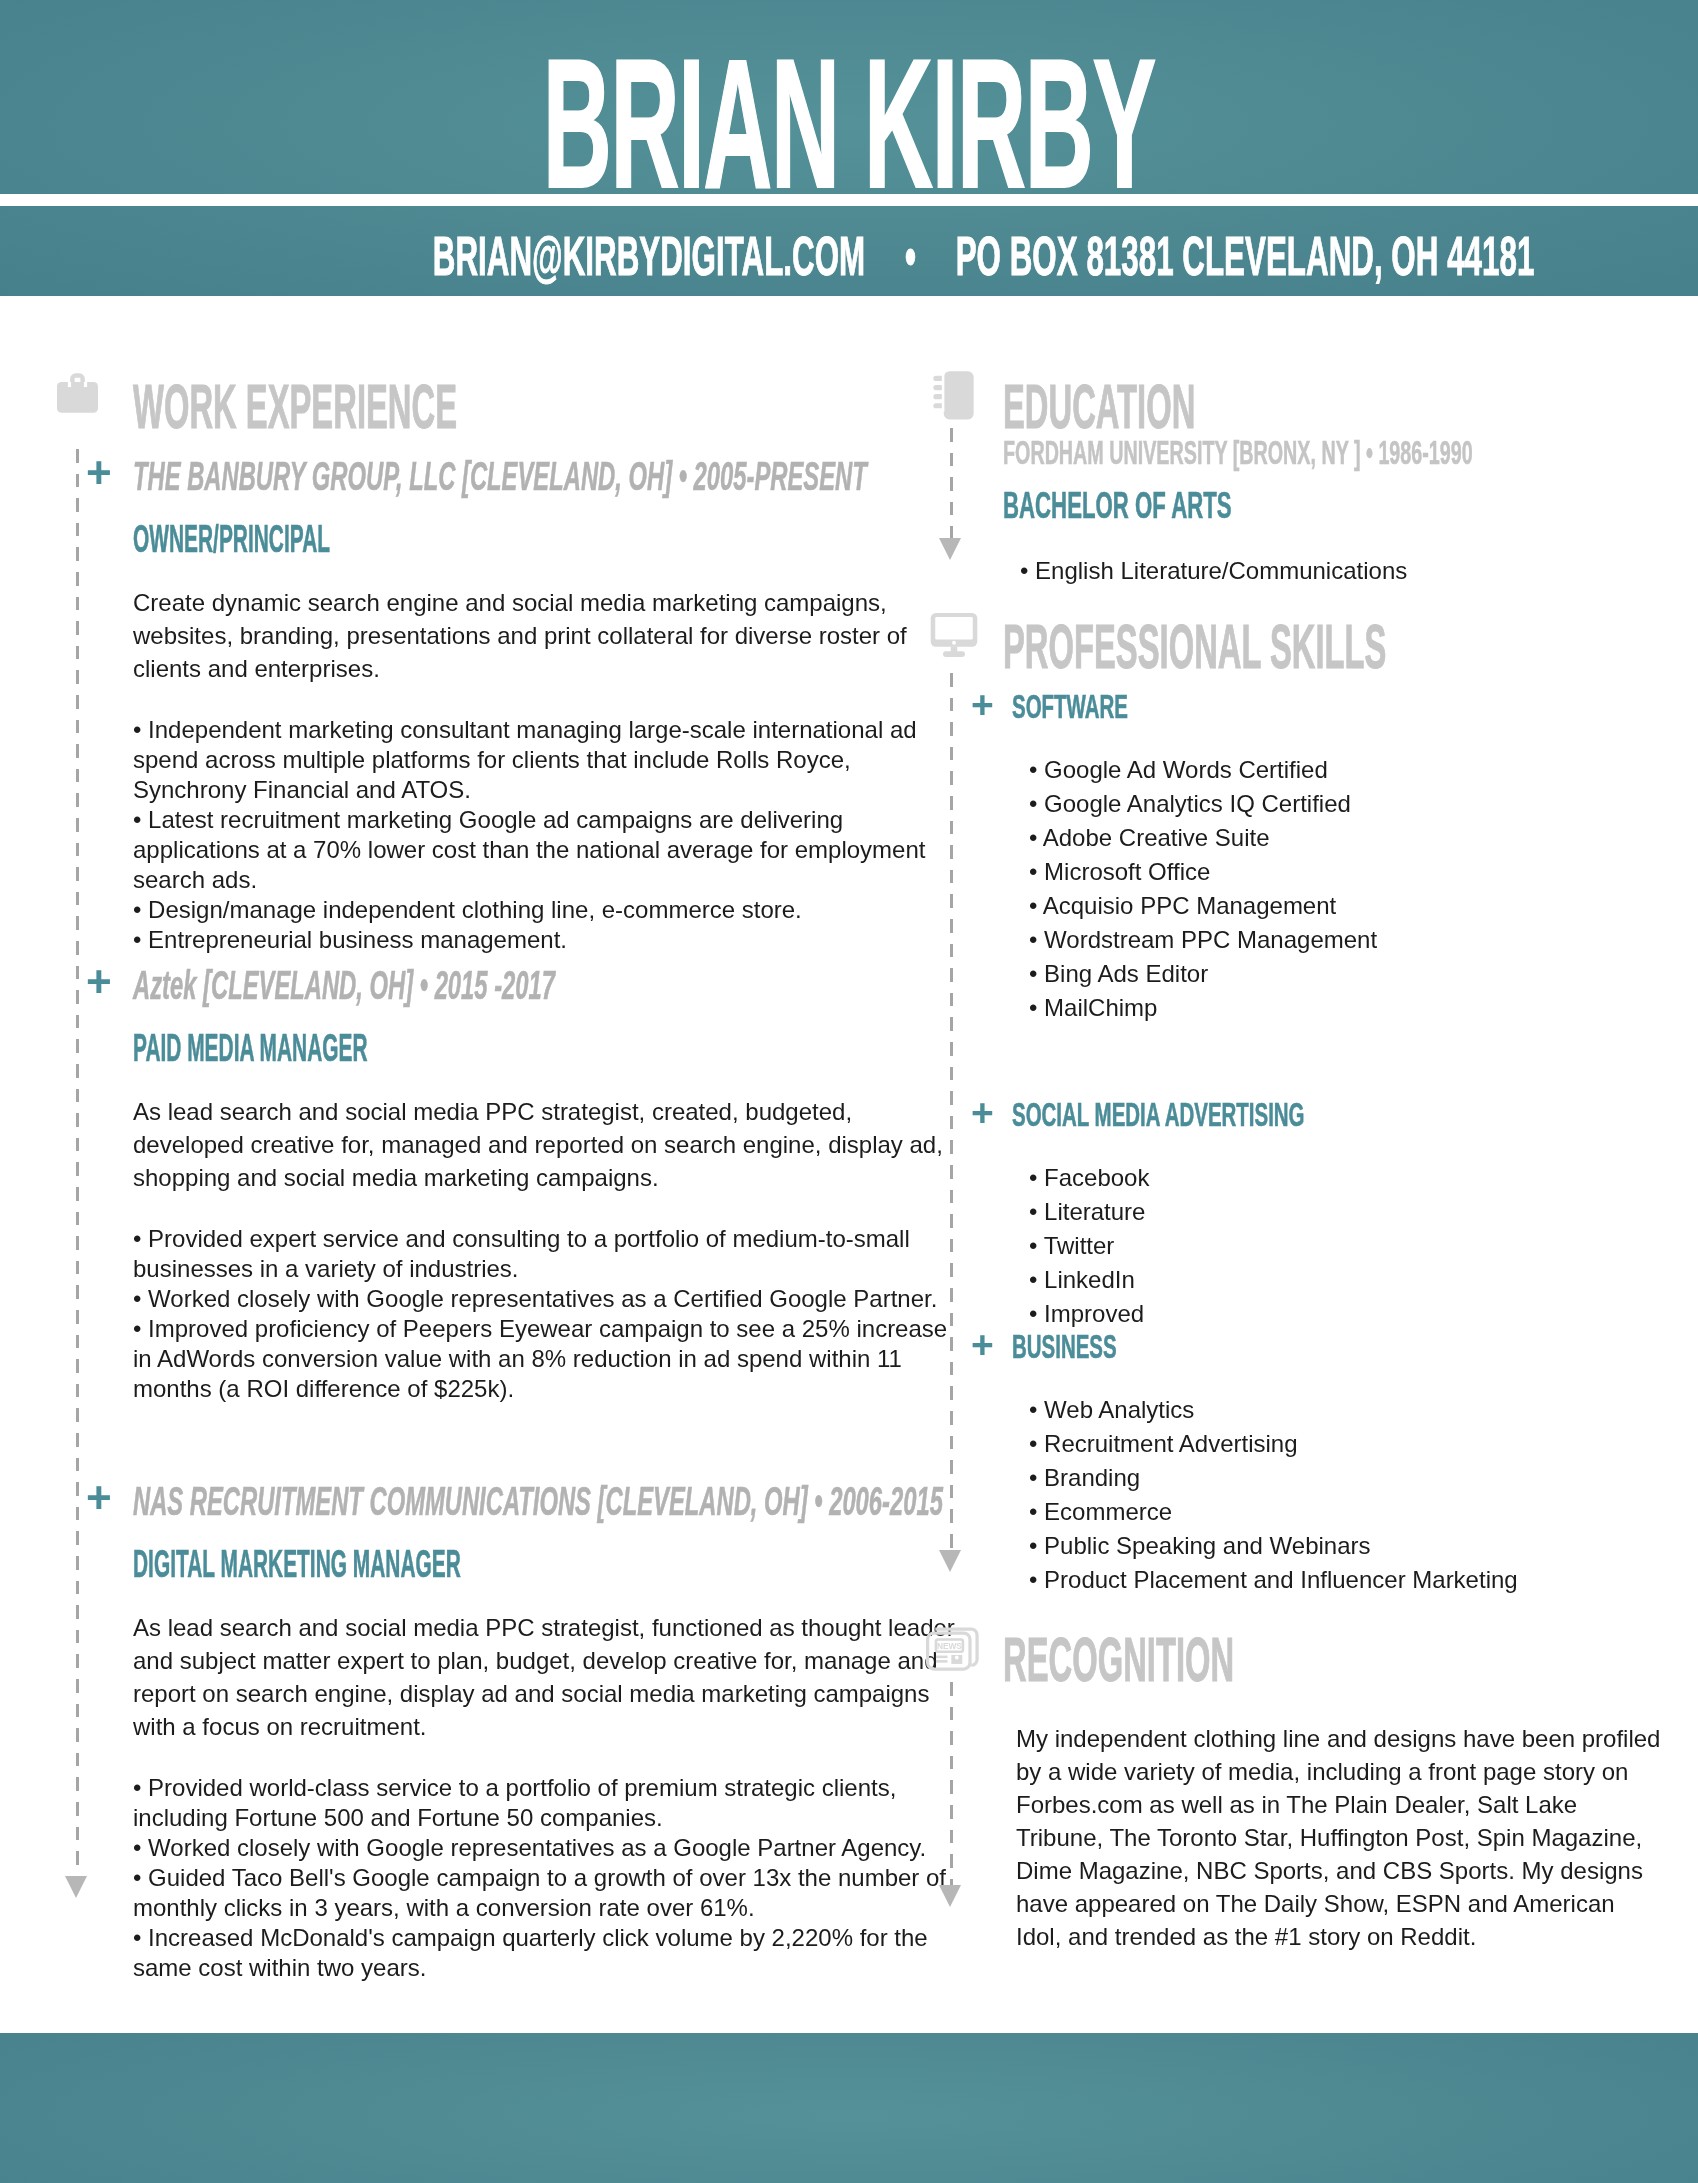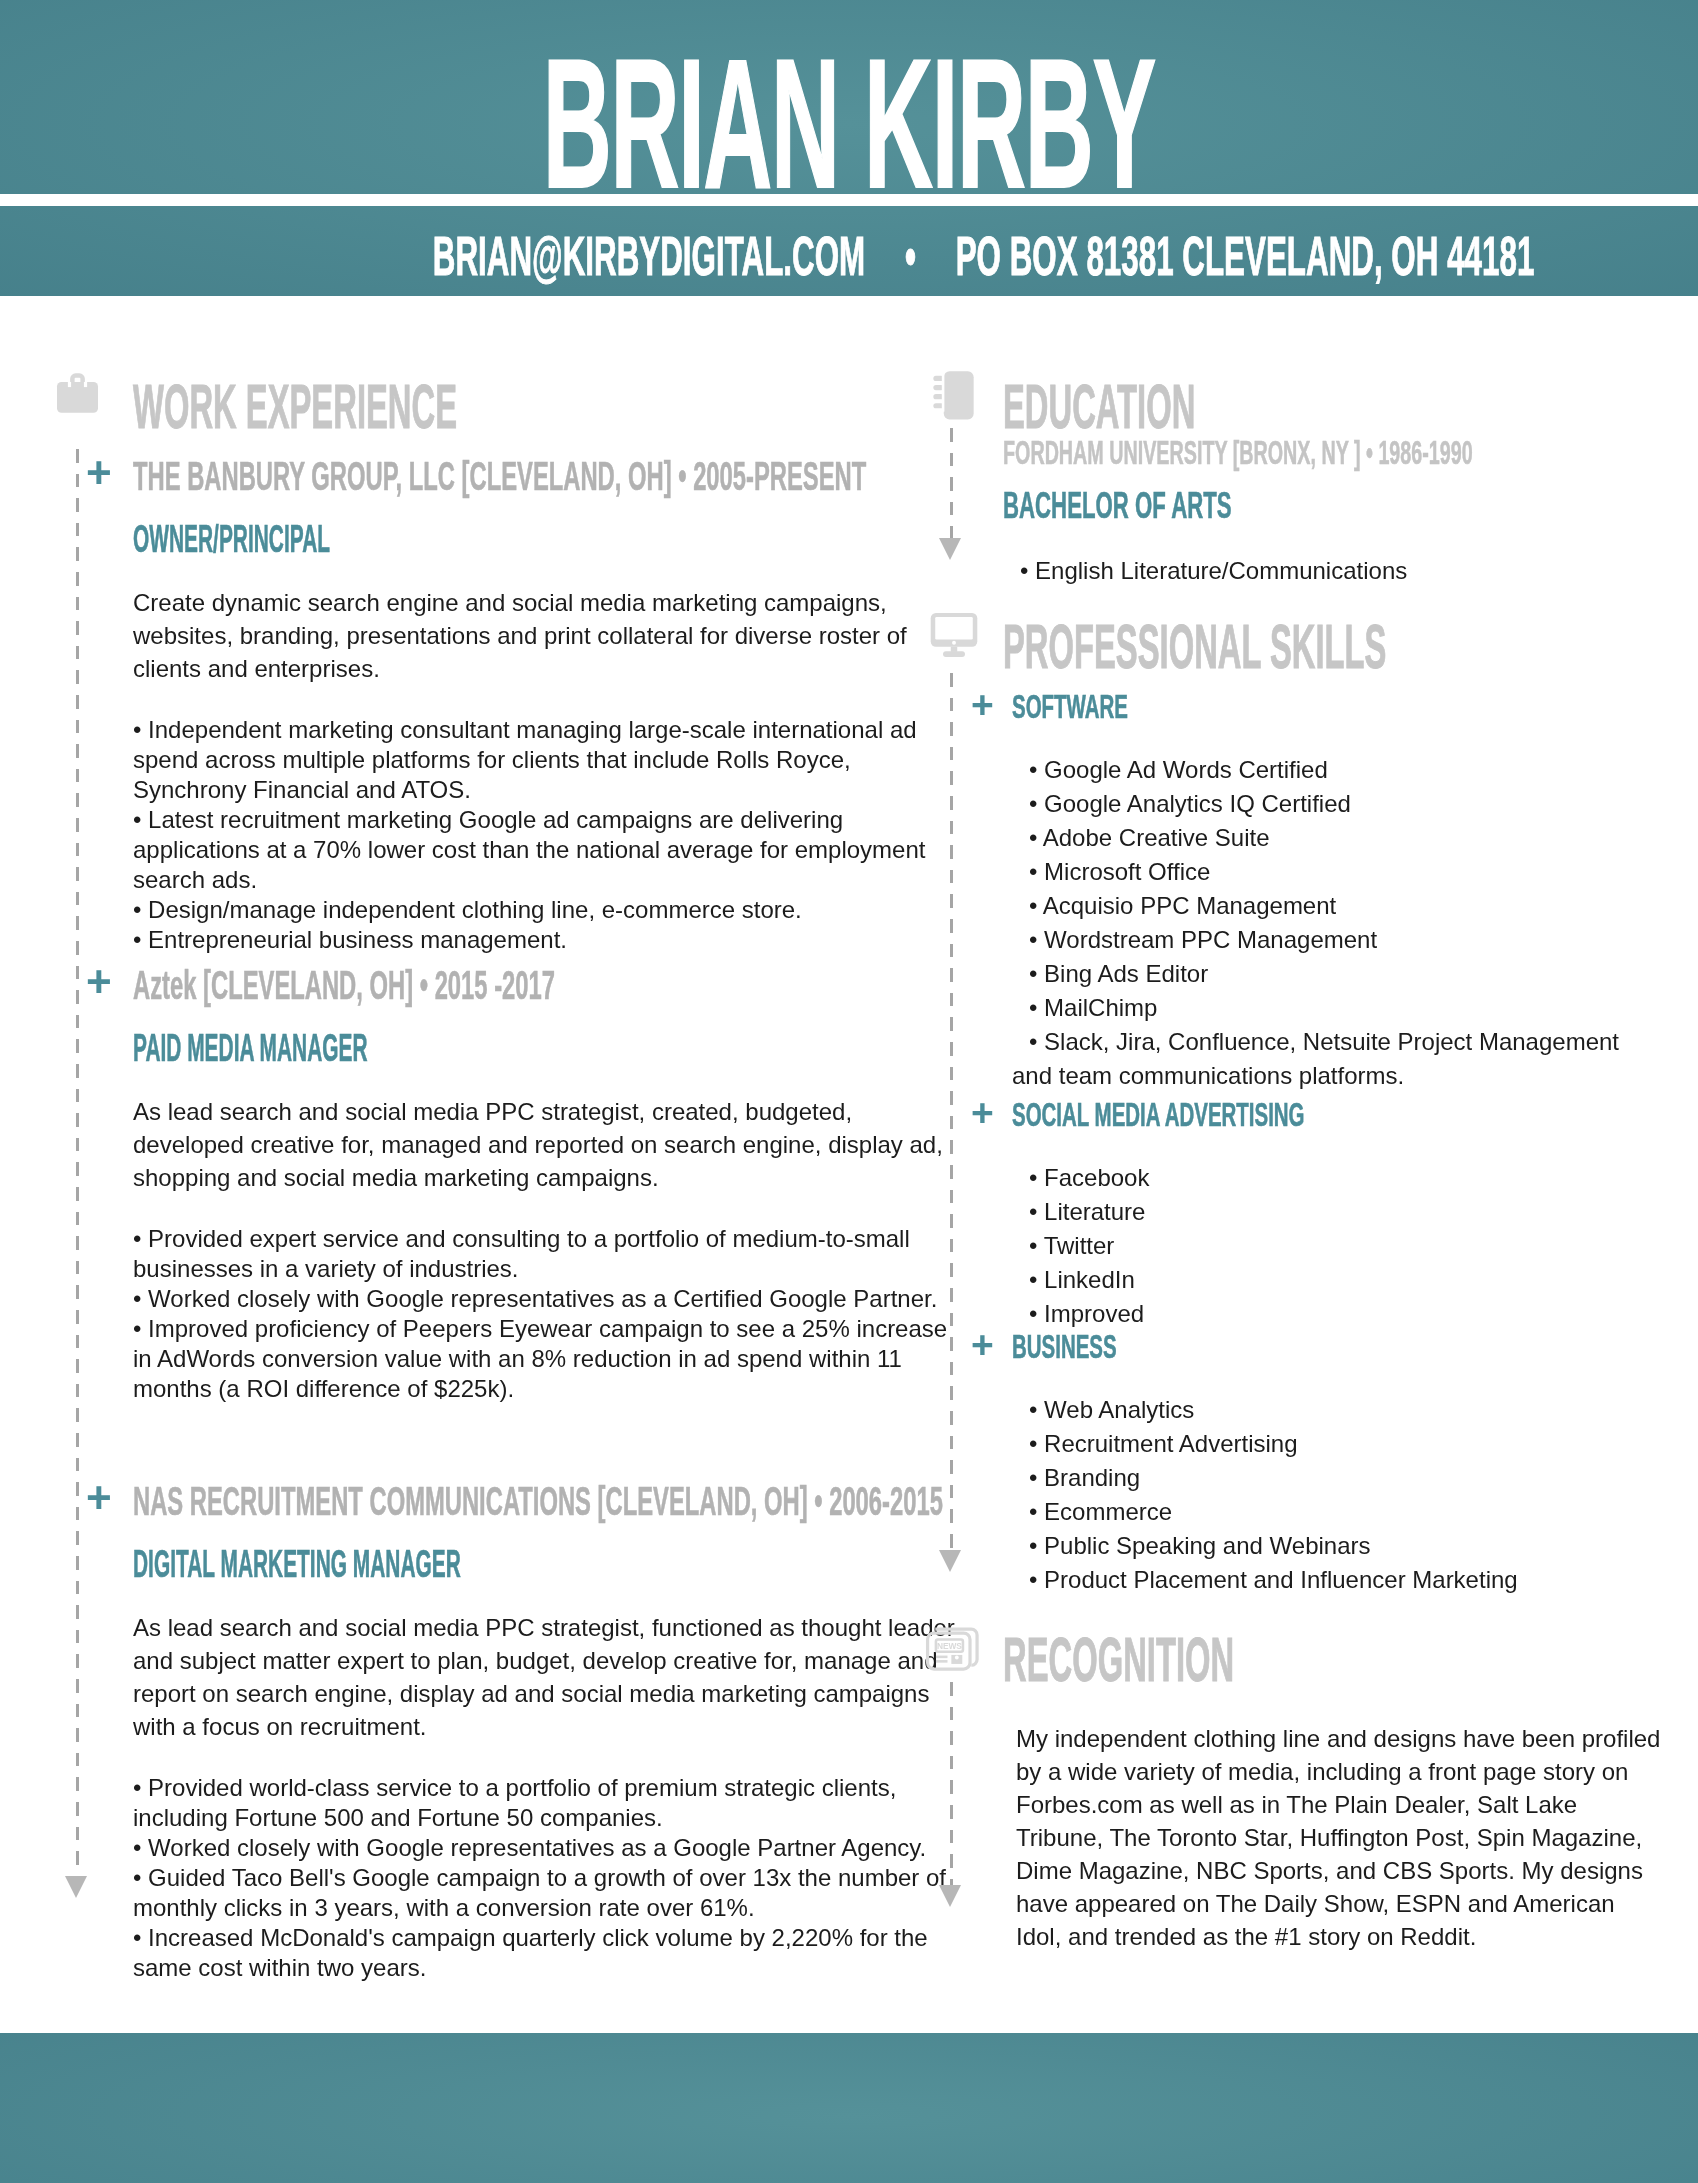--- a/index.html
+++ b/index.html
@@ -31,21 +31,21 @@
   
   .dash-v{position:absolute;width:2.6px;
       background:repeating-linear-gradient(180deg,#a5a5a5 0 13.6px,rgba(0,0,0,0) 13.6px 24.6px);}
   .tri{position:absolute;width:0;height:0;border-left:11.6px solid transparent;
       border-right:11.6px solid transparent;border-top:22px solid #b7b7b7;}
   
   .job{position:absolute;left:133px;width:823px;}
   .jobrow{position:relative;}
   .plus{position:absolute;color:#4b8c99;font-weight:bold;}
   .job .plus{left:-47px;top:-5.2px;font-size:44px;line-height:44px;}
-  .company{margin:0 0 13px 0;line-height:41px;}
+  .company{margin:0 0 13px 0;line-height:41px;font-style:italic;}
   .company .cx{font-size:41px;color:#b2b2b2;transform:scaleX(0.58);-webkit-text-stroke:0.6px #b2b2b2;}
   .role{margin:0 0 18px 0;line-height:38px;}
   .role .cx{font-size:38px;color:#4b8c99;transform:scaleX(0.55);-webkit-text-stroke:0.6px #4b8c99;}
   .summary{font-size:24px;line-height:33px;margin:0 0 30px 0;}
   .bullets p{font-size:24px;line-height:30px;margin:0;}
   
   .edu-block{position:absolute;left:1003px;top:435px;width:653px;}
   .school{margin:0 0 10.4px 0;line-height:34px;}
   .school .cx{font-size:34px;color:#c4c4c4;transform:scaleX(0.58);-webkit-text-stroke:0.6px #c4c4c4;}
   .degree{margin:0 0 21px 0;line-height:37px;}
@@ -176,21 +176,20 @@
     <h4><span class="plus">+</span><span class="cx">SOFTWARE</span></h4>
     <div class="rlist items">
       <p>• Google Ad Words Certified</p>
       <p>• Google Analytics IQ Certified</p>
       <p>• Adobe Creative Suite</p>
       <p>• Microsoft Office</p>
       <p>• Acquisio PPC Management</p>
       <p>• Wordstream PPC Management</p>
       <p>• Bing Ads Editor</p>
       <p>• MailChimp</p>
-      <p>• Slack, Jira, Confluence, Netsuite Project Management and team communications platforms.</p>
     </div>
   </div>
 
   <div class="group" style="top:1098px;">
     <h4><span class="plus">+</span><span class="cx">SOCIAL MEDIA ADVERTISING</span></h4>
     <div class="rlist items">
       <p>• Facebook</p>
       <p>• Literature</p>
       <p>• Twitter</p>
       <p>• LinkedIn</p>

